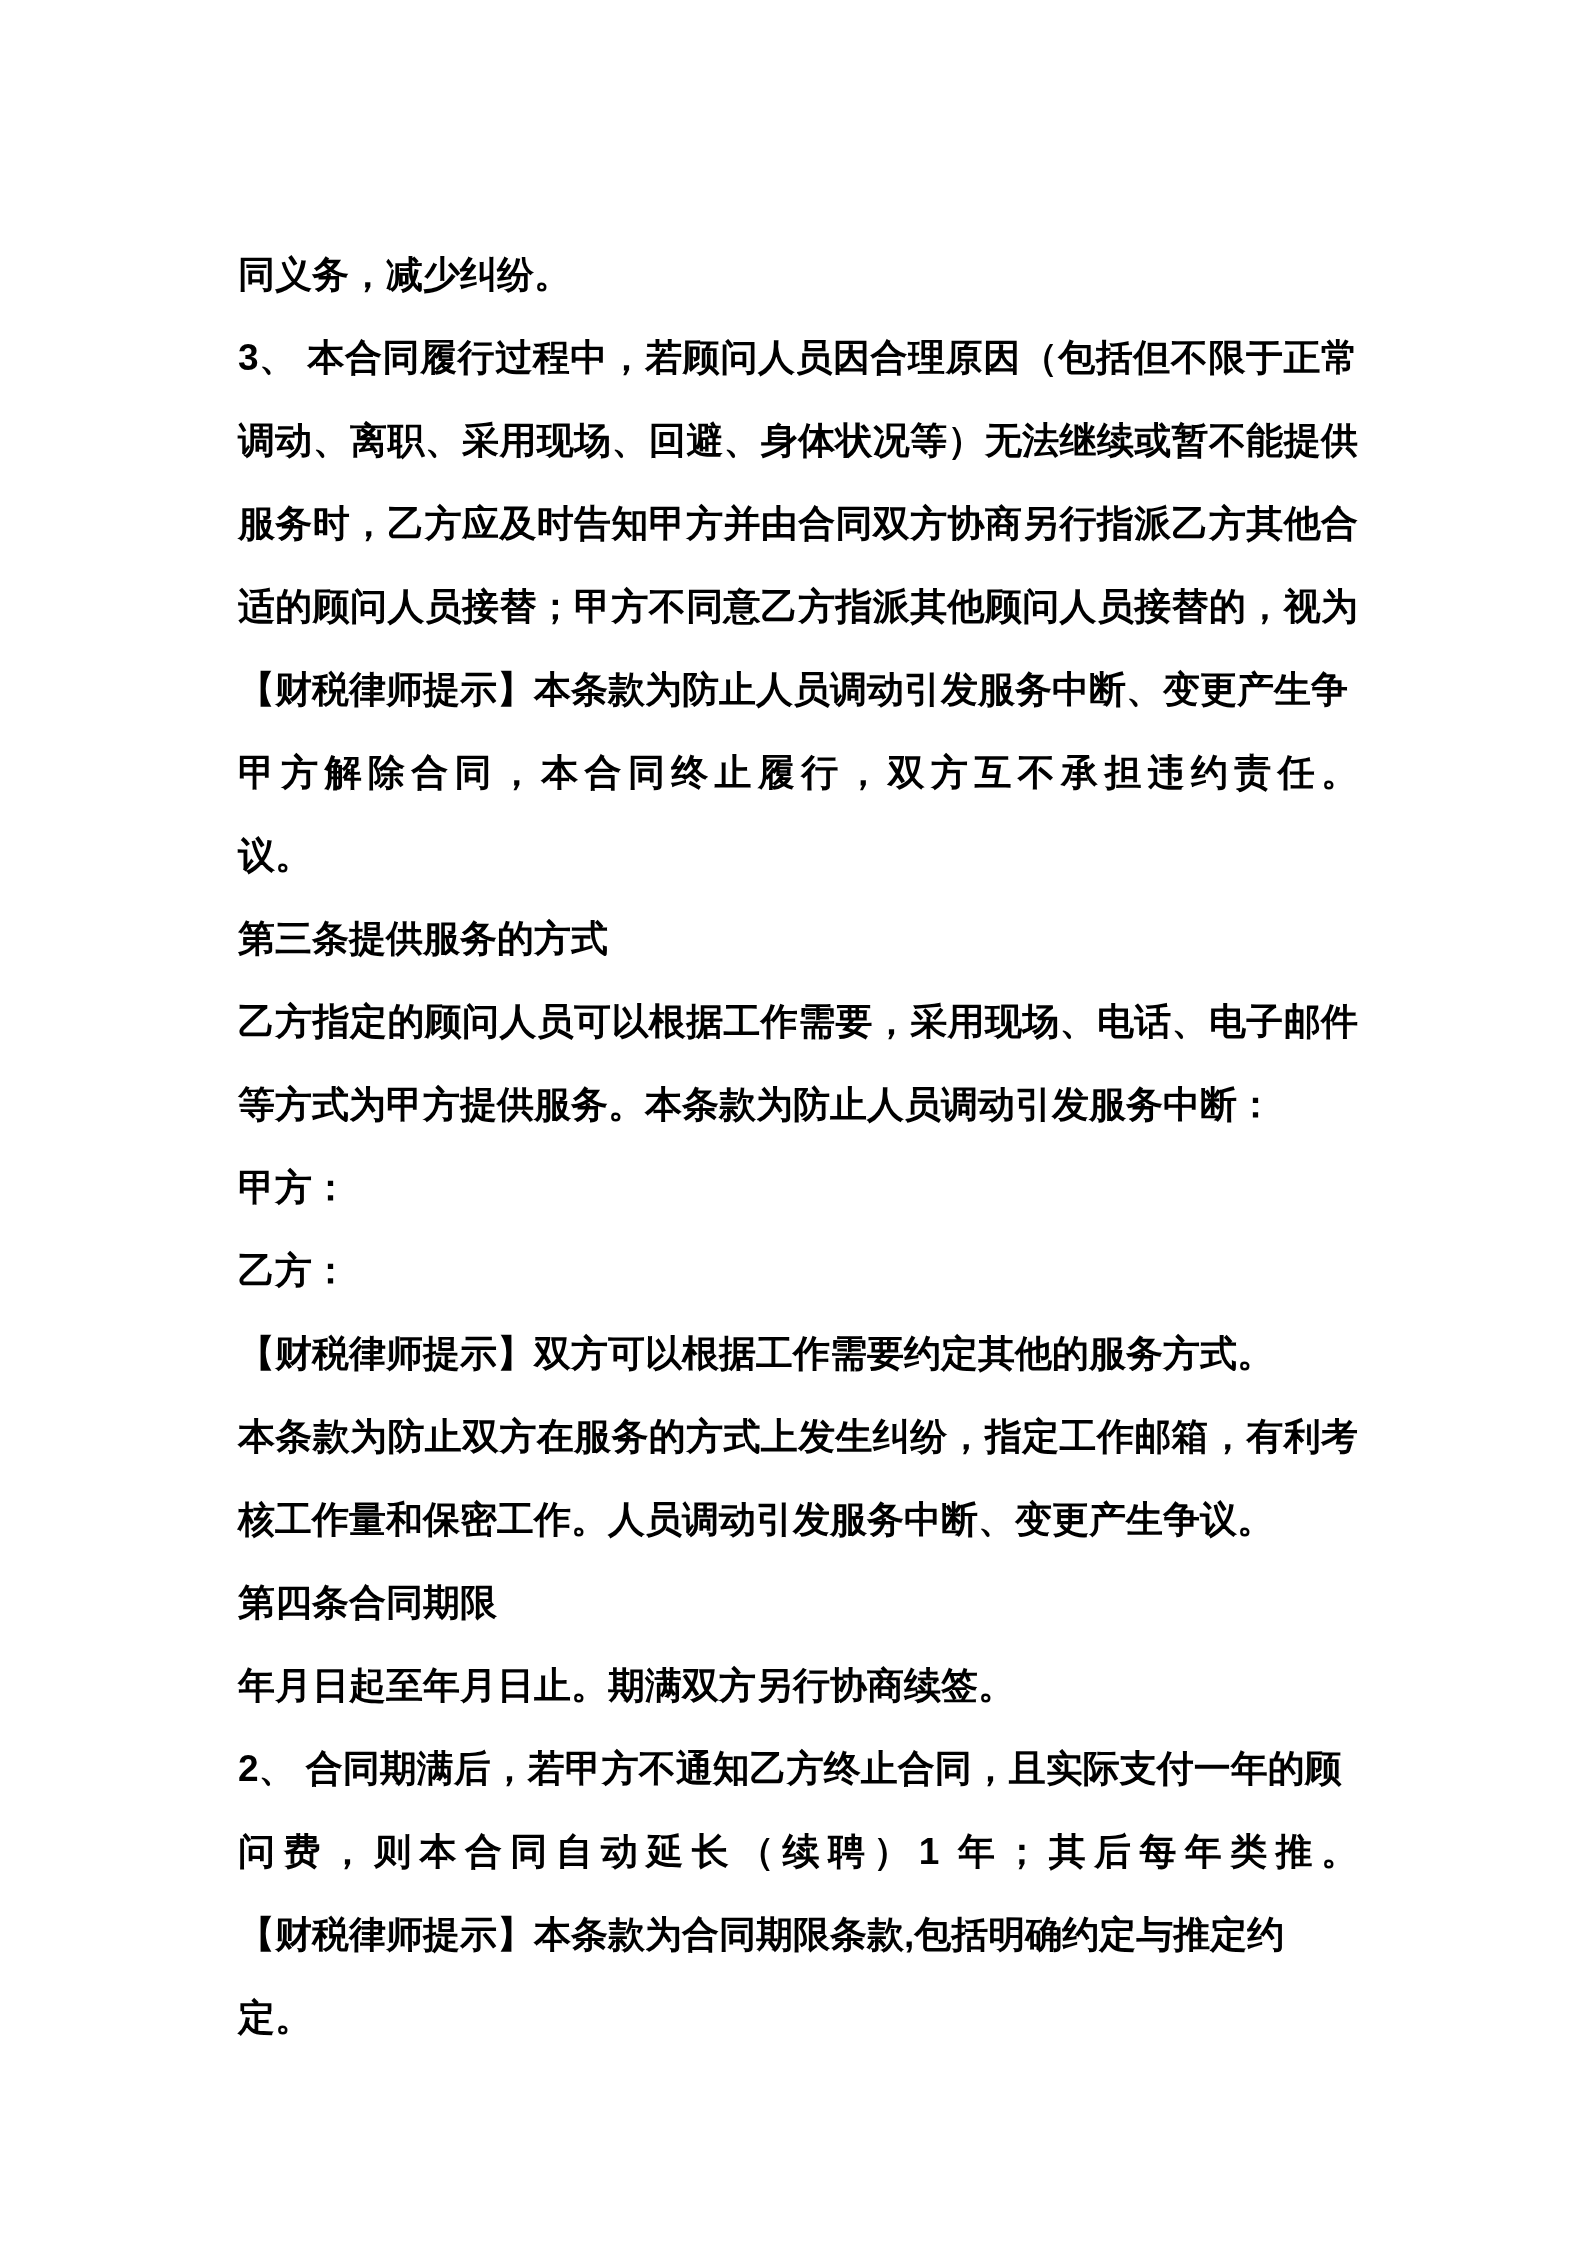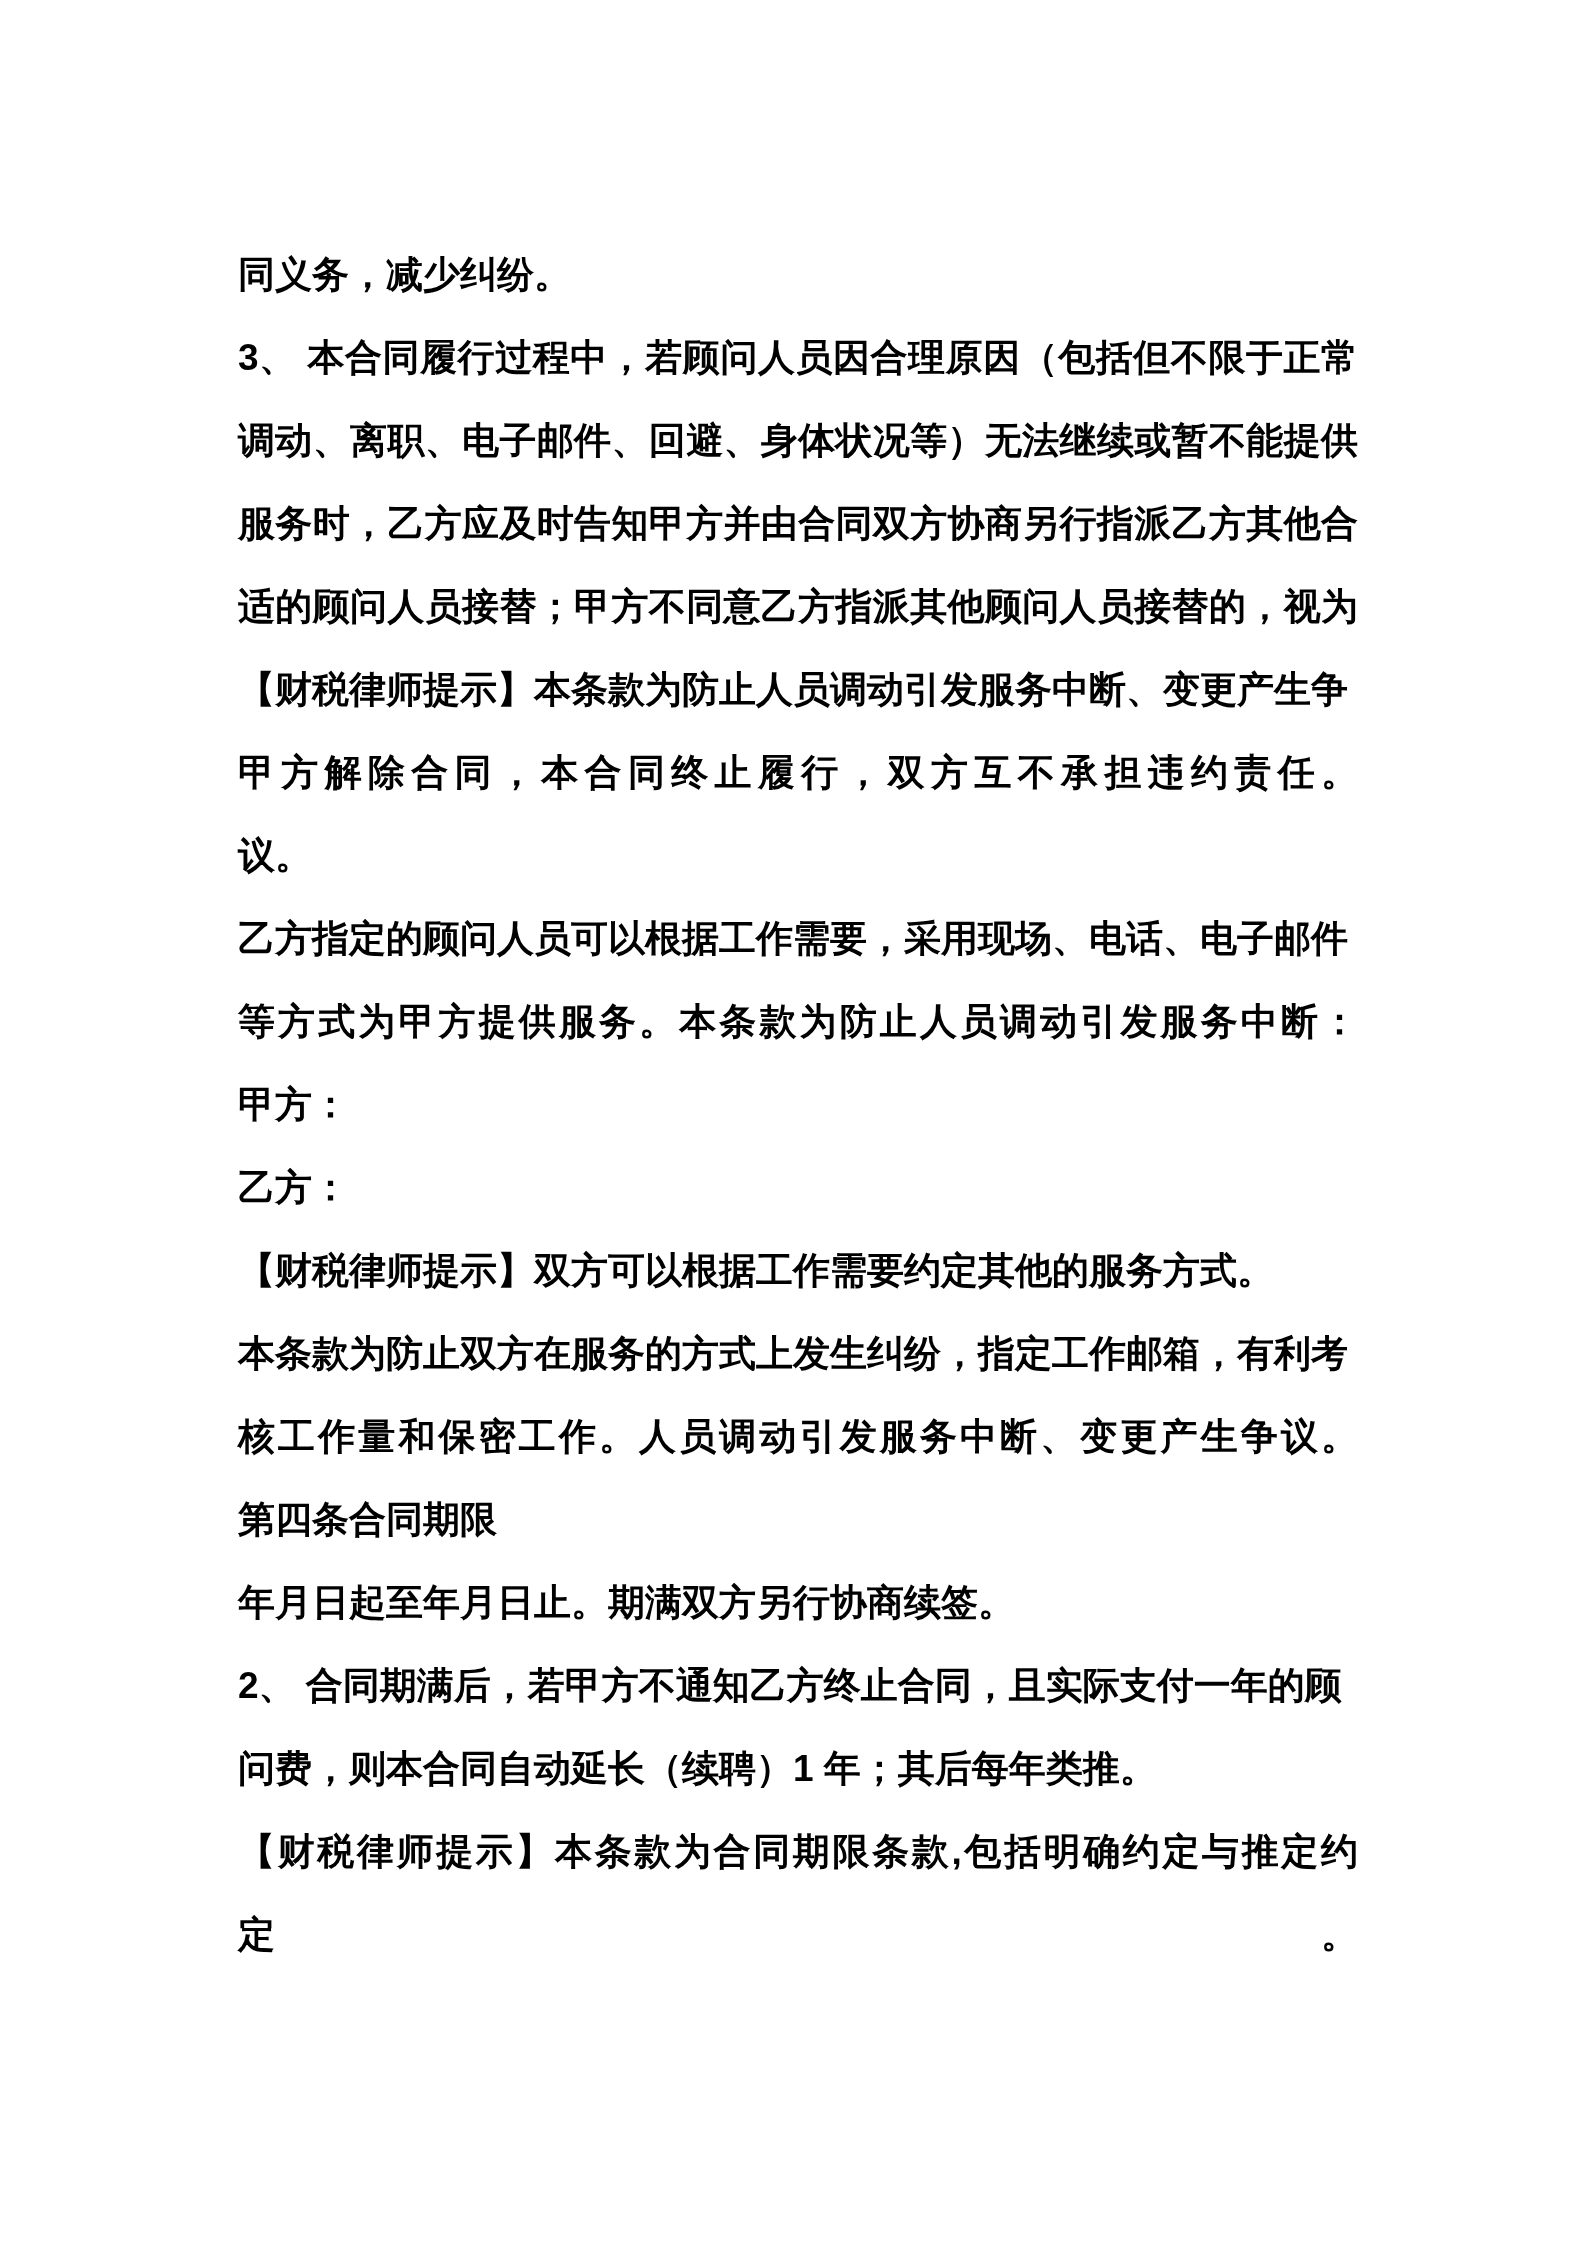--- a/index.html
+++ b/index.html
@@ -44,26 +44,27 @@
     text-align-last: justify;
   }
 </style>
 </head>
 <body>
 
 <div class="page">
   <div class="doc">
     <div class="line">同义务，减少纠纷。</div>
     <div class="line">3、 本合同履行过程中，若顾问人员因合理原因（包括但不限于正常</div>
-    <div class="line">调动、离职、电子邮件、回避、身体状况等）无法继续或暂不能提供</div>
+    <div class="line">调动、离职、采用现场、回避、身体状况等）无法继续或暂不能提供</div>
     <div class="line">服务时，乙方应及时告知甲方并由合同双方协商另行指派乙方其他合</div>
     <div class="line">适的顾问人员接替；甲方不同意乙方指派其他顾问人员接替的，视为</div>
     <div class="line">【财税律师提示】本条款为防止人员调动引发服务中断、变更产生争</div>
     <div class="line">甲方解除合同，本合同终止履行，双方互不承担违约责任。</div>
     <div class="line">议。</div>
+    <div class="line">第三条提供服务的方式</div>
     <div class="line">乙方指定的顾问人员可以根据工作需要，采用现场、电话、电子邮件</div>
     <div class="line">等方式为甲方提供服务。本条款为防止人员调动引发服务中断：</div>
     <div class="line">甲方：</div>
     <div class="line">乙方：</div>
     <div class="line">【财税律师提示】双方可以根据工作需要约定其他的服务方式。</div>
     <div class="line">本条款为防止双方在服务的方式上发生纠纷，指定工作邮箱，有利考</div>
     <div class="line">核工作量和保密工作。人员调动引发服务中断、变更产生争议。</div>
     <div class="line">第四条合同期限</div>
     <div class="line">年月日起至年月日止。期满双方另行协商续签。</div>
     <div class="line">2、 合同期满后，若甲方不通知乙方终止合同，且实际支付一年的顾</div>

